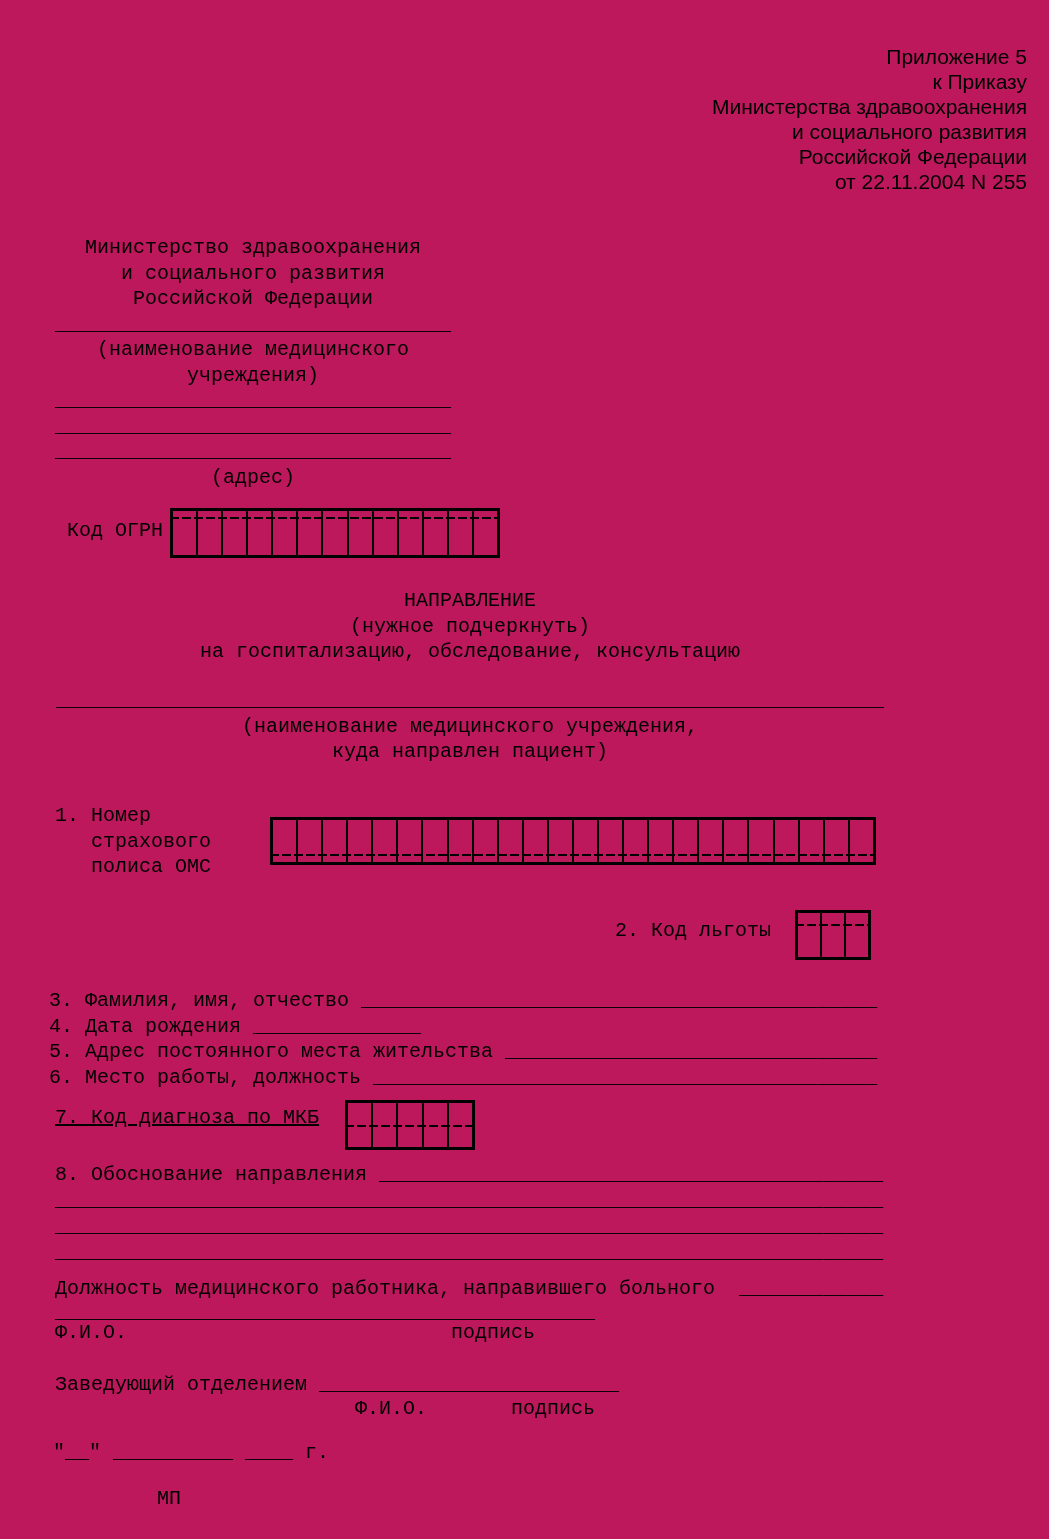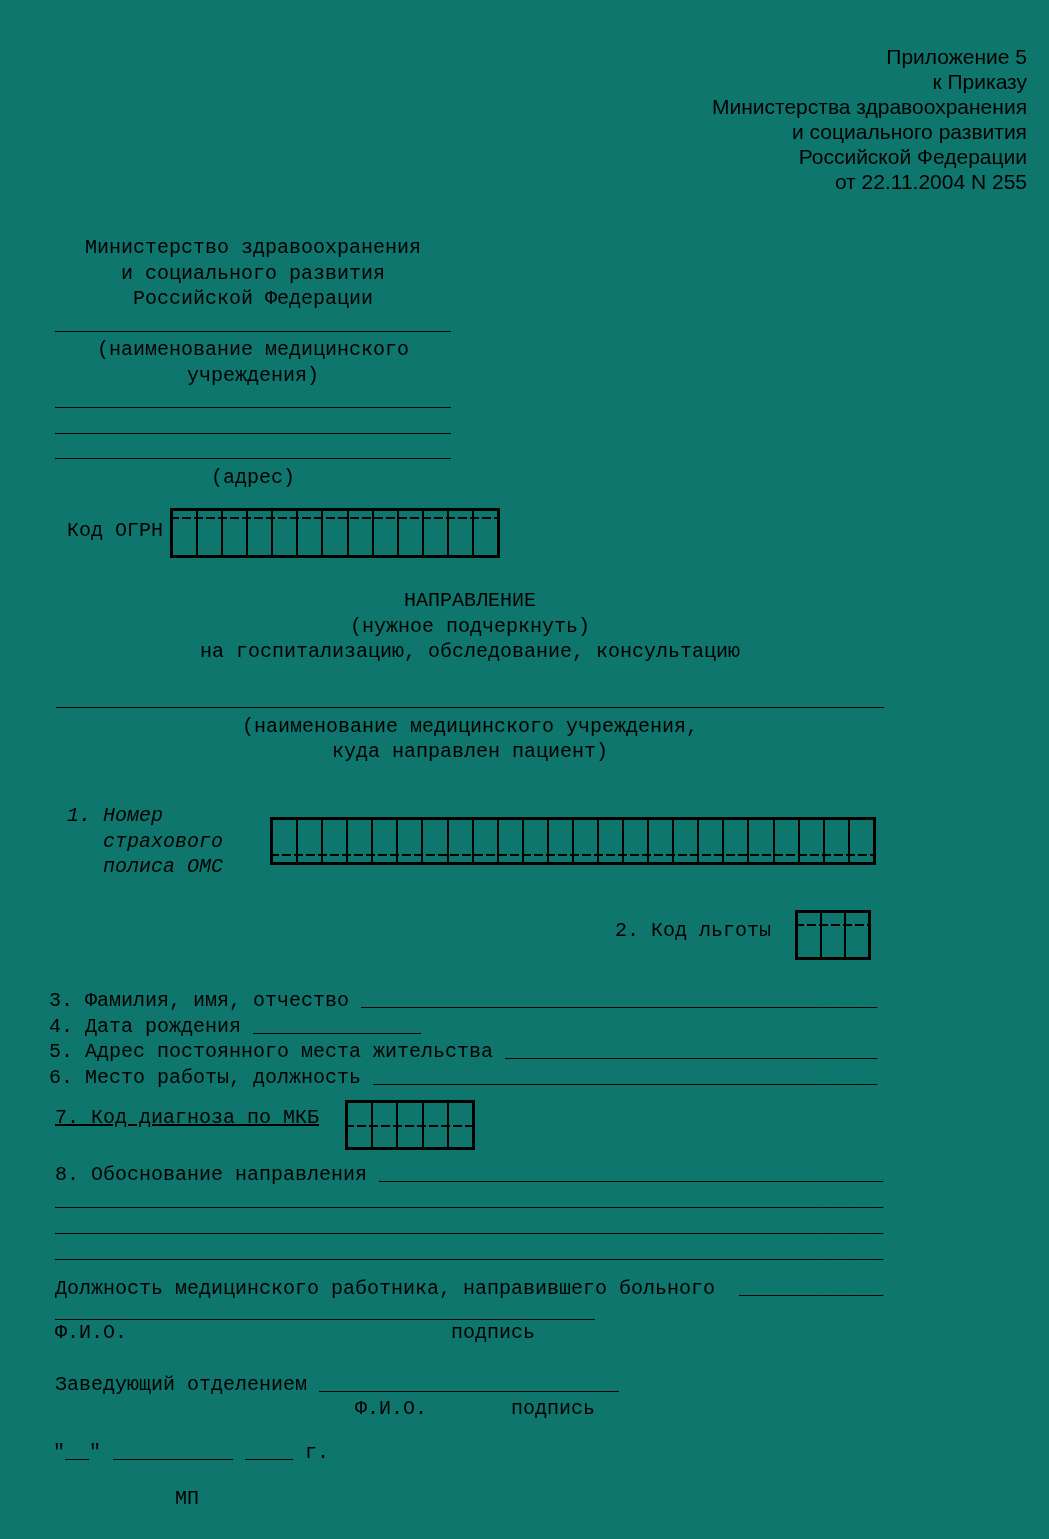--- a/index.html
+++ b/index.html
@@ -1,19 +1,19 @@
 <!DOCTYPE html>
 <html><head>
 <meta charset="utf-8">
 <style>
   html,body{margin:0;padding:0;background:#ffffff;}
   .page{
     position:relative;
     width:1049px;height:1539px;
-    background:#0f766e;
+    background:#be185d;
     color:#000;
     font-family:"Liberation Mono","DejaVu Sans Mono",monospace;
     font-size:20px;
     line-height:25.5px;
     overflow:hidden;
   }
   .mono{white-space:pre;}
   .abs{position:absolute;}
   
   .appendix{
@@ -109,21 +109,21 @@
     <div class="mono">(нужное подчеркнуть)</div>
     <div class="mono">на госпитализацию, обследование, консультацию</div>
   </div>
 
   <div class="dest-block">
     <div class="mono">_____________________________________________________________________</div>
     <div class="mono">(наименование медицинского учреждения,</div>
     <div class="mono">куда направлен пациент)</div>
   </div>
 
-  <div class="abs" style="left:67px; top:803px;font-style:italic;">
+  <div class="abs" style="left:55px; top:803px;">
     <div class="mono">1. Номер</div>
     <div class="mono">   страхового</div>
     <div class="mono">   полиса ОМС</div>
   </div>
   <div class="boxgrid grid-oms">
     <div class="dash"></div>
   <div class="cell"></div>
       <div class="cell"></div>
       <div class="cell"></div>
       <div class="cell"></div>
@@ -180,17 +180,17 @@
     <div class="mono">_____________________________________________________________________</div>
     <div class="mono">_____________________________________________________________________</div>
   </div>
 
   <div class="abs mono" style="left:55px; top:1276px;">Должность медицинского работника, направившего больного  ____________</div>
   <div class="abs mono" style="left:55px; top:1300px;">_____________________________________________</div>
   <div class="abs mono" style="left:55px; top:1320px;">Ф.И.О.                           подпись</div>
   <div class="abs mono" style="left:55px; top:1372px;">Заведующий отделением _________________________</div>
   <div class="abs mono" style="left:55px; top:1396px;">                         Ф.И.О.       подпись</div>
   <div class="abs mono" style="left:53px; top:1440px;">"__" __________ ____ г.</div>
-  <div class="abs mono" style="left:67px; top:1486px;text-align:center;">         МП</div>
+  <div class="abs mono" style="left:49px; top:1486px;text-align:center;">         МП</div>
 
   <div class="watermark">+7(966)-388-4400</div>
 
 </div>
 
 </body></html>

